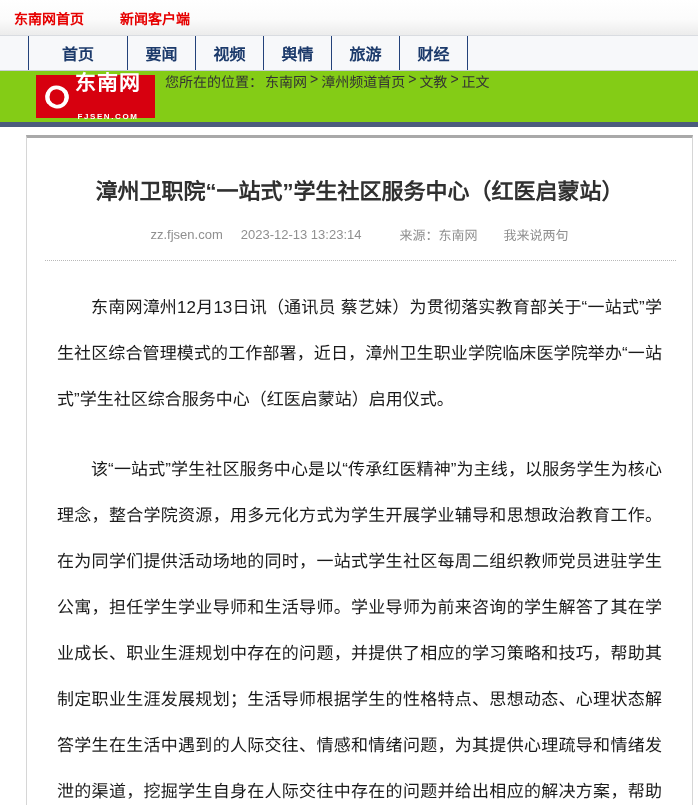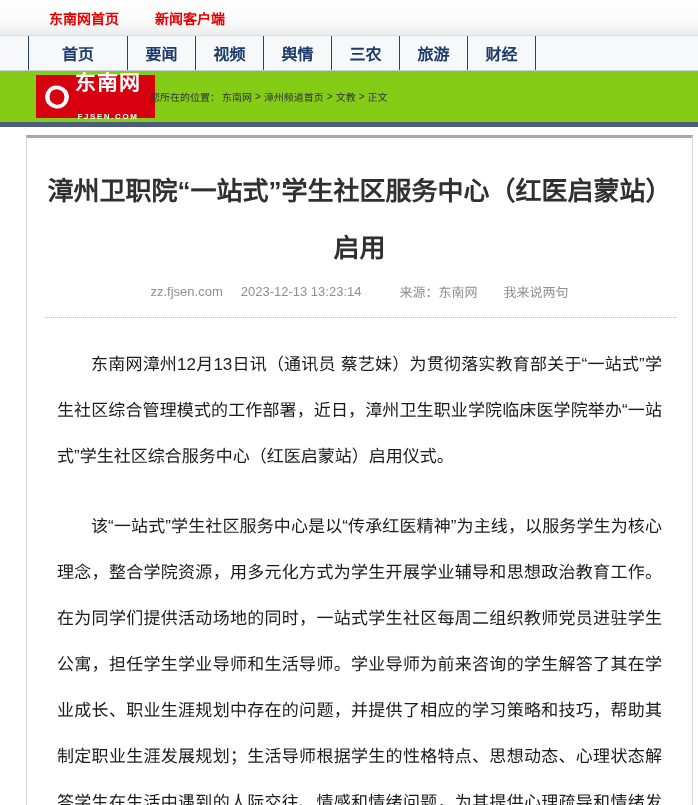--- a/index.html
+++ b/index.html
@@ -5,21 +5,21 @@
   * { margin:0; padding:0; box-sizing:border-box; }
   html,body { width:698px; background:#ffffff; font-family:"Liberation Sans","DejaVu Sans",sans-serif; }
   body { height:805px; overflow:hidden; }
 
   
   .topbar {
     height:36px;
     background:linear-gradient(180deg,#ffffff 0%,#fbfbfb 55%,#ececec 100%);
     border-bottom:1px solid #d9dce1;
     display:flex; align-items:center;
-    padding-left:49px;
+    padding-left:14px;
   }
   .topbar a {
     color:#e60000; text-decoration:none; font-size:14px; font-weight:bold;
     margin-right:36px; cursor:pointer;
   }
 
   
   .nav {
     height:35px; background:#f7f8fa;
     border-bottom:1px solid #c9ced6;
@@ -38,40 +38,40 @@
   .logo {
     position:absolute; left:36px; top:4px;
     width:119px; height:43px; background:#d7000f;
     display:flex; align-items:center; padding:0 6px 0 4px; cursor:pointer;
   }
   .logo-mark { width:34px; height:34px; flex:0 0 auto; }
   .logo-txt { display:flex; flex-direction:column; align-items:center; line-height:1; margin-left:1px; }
   .logo-name { color:#ffffff; font-size:21px; font-weight:bold; letter-spacing:1px; }
   .logo-domain { color:#ffffff; font-size:8px; font-weight:bold; letter-spacing:1.6px; margin-top:20px; }
   .breadcrumb {
-    position:absolute; left:150px; top:0; height:51px;
-    display:flex; align-items:center; font-size:10px; color:#333333;
+    position:absolute; left:165px; top:0; height:51px;
+    display:flex; align-items:flex-start; font-size:14px; color:#333333;
   }
   .breadcrumb .crumb { color:#333333; text-decoration:none; cursor:pointer; margin:0 2px; }
   .breadcrumb .sep { color:#333333; margin:0 1px; }
 
   .slate-bar { height:5px; background:#4c5c7d; }
 
   
   .page-body { background:#ffffff; padding-top:8px; }
   .article-box {
     margin-left:26px; width:667px; min-height:670px;
     background:#ffffff;
     border-top:3px solid #a9a9a9;
     border-left:1px solid #d6d6d6;
     border-right:1px solid #d6d6d6;
   }
   .article-title {
     margin-top:25px; text-align:center;
-    font-size:26px; font-weight:bold; color:#303030; line-height:57px;
+    font-size:22px; font-weight:bold; color:#303030; line-height:57px;
   }
   .article-meta {
     margin-top:5px; display:flex; justify-content:center; align-items:center;
     font-size:13px; color:#8f8f8f;
   }
   .article-meta .m-site { margin-right:18px; }
   .article-meta .m-date { margin-right:38px; }
   .article-meta .m-source { margin-right:26px; }
   .article-meta .m-comment { color:#8f8f8f; text-decoration:none; cursor:pointer; }
   .dotted-divider { margin:16px 16px 0 18px; border-bottom:1px dotted #b9b9b9; height:1px; }
@@ -89,21 +89,20 @@
 <div class="topbar">
   <a>东南网首页</a>
   <a>新闻客户端</a>
 </div>
 
 <div class="nav">
   <div class="nav-tab first">首页</div>
   <div class="nav-tab">要闻</div>
   <div class="nav-tab">视频</div>
   <div class="nav-tab">舆情</div>
-  <div class="nav-tab">三农</div>
   <div class="nav-tab">旅游</div>
   <div class="nav-tab">财经</div>
 </div>
 
 <div class="header-row">
   <div class="logo">
     <svg class="logo-mark" viewBox="0 0 40 40" aria-hidden="true">
       <path d="M10 26 C5 16 13 7 22 9 C30 11 33 18 30 25" stroke="#ffffff" stroke-width="4.5" fill="none" stroke-linecap="round"></path>
       <path d="M30 14 C35 24 27 33 18 31 C10 29 7 22 10 15" stroke="#ffffff" stroke-width="4.5" fill="none" stroke-linecap="round"></path>
     </svg>
@@ -123,21 +122,20 @@
     <span class="crumb">正文</span>
   </div>
 </div>
 
 <div class="slate-bar"></div>
 
 <div class="page-body">
   <div class="article-box">
     <h1 class="article-title">
       <span style="display:block">漳州卫职院“一站式”学生社区服务中心（红医启蒙站）</span>
-      <span style="display:block">启用</span>
     </h1>
 
     <div class="article-meta">
       <span class="m-site">zz.fjsen.com</span>
       <span class="m-date">2023-12-13 13:23:14</span>
       <span class="m-source">来源：东南网</span>
       <a class="m-comment">我来说两句</a>
     </div>
 
     <div class="dotted-divider"></div>

